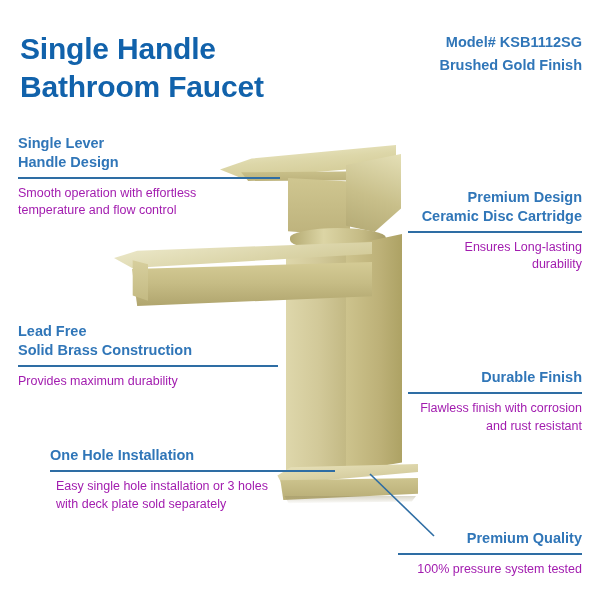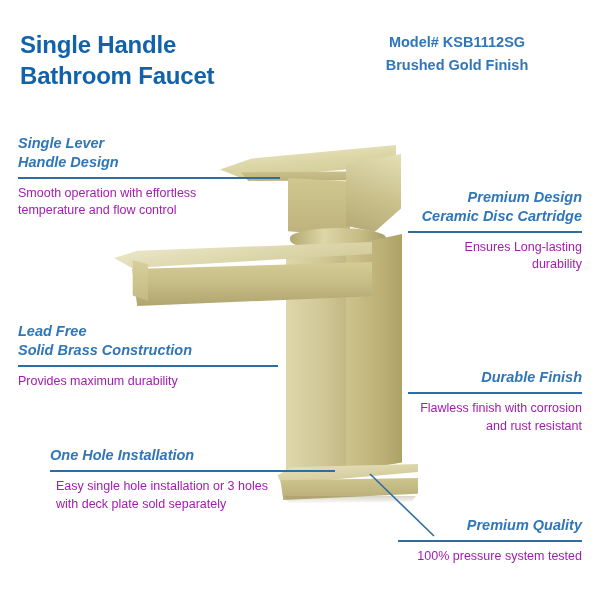--- a/index.html
+++ b/index.html
@@ -19,52 +19,52 @@
     height: 600px;
     background: #ffffff;
   }
 
   
   .title {
     position: absolute;
     left: 20px;
     top: 30px;
     width: 330px;
-    font-size: 24px;
+    font-size: 30px;
     font-weight: bold;
     line-height: 1.28;
     color: #1162ab;
     letter-spacing: -0.2px;
   }
   .title .line { display: block; }
 
   .model-block {
     position: absolute;
     right: 18px;
     top: 31px;
     width: 250px;
-    text-align: center;
+    text-align: right;
     font-size: 14.5px;
     font-weight: bold;
     line-height: 1.62;
     color: #3076b8;
   }
   .model-block .line { display: block; }
 
   
   .callout {
     position: absolute;
   }
   .callout .head {
     font-size: 14.5px;
     font-weight: bold;
     line-height: 1.3;
     color: #3076b8;
   }
-  .callout .head .line { display: block; font-style: italic; }
+  .callout .head .line { display: block; }
   .callout .rule {
     height: 2px;
     background: #2e6da4;
     margin-top: 5px;
   }
   .callout .body {
     font-size: 12.5px;
     line-height: 1.42;
     color: #a21caf;
     margin-top: 6px;
@@ -73,21 +73,21 @@
   .callout.right .head,
   .callout.right .body { text-align: right; }
 
   .c-lever      { left: 18px;  top: 134px; width: 262px; }
   .c-lever .body { padding-right: 6px; }
   .c-ceramic    { left: 408px; top: 188px; width: 174px; }
   .c-brass      { left: 18px;  top: 322px; width: 260px; }
   .c-durable    { left: 408px; top: 368px; width: 174px; }
   .c-onehole    { left: 50px;  top: 446px; width: 285px; }
   .c-onehole .body { padding-left: 6px; }
-  .c-quality    { left: 398px; top: 516px; width: 184px; }
+  .c-quality    { left: 398px; top: 529px; width: 184px; }
   .c-quality .body { white-space: nowrap; }
 
   
   .leader {
     position: absolute;
     left: 360px;
     top: 462px;
     width: 90px;
     height: 85px;
     pointer-events: none;

